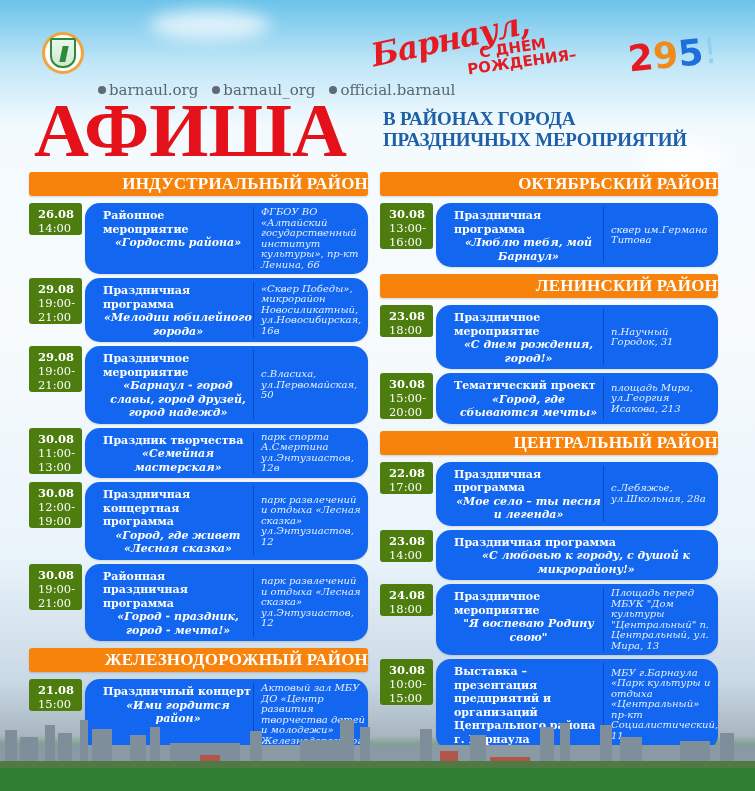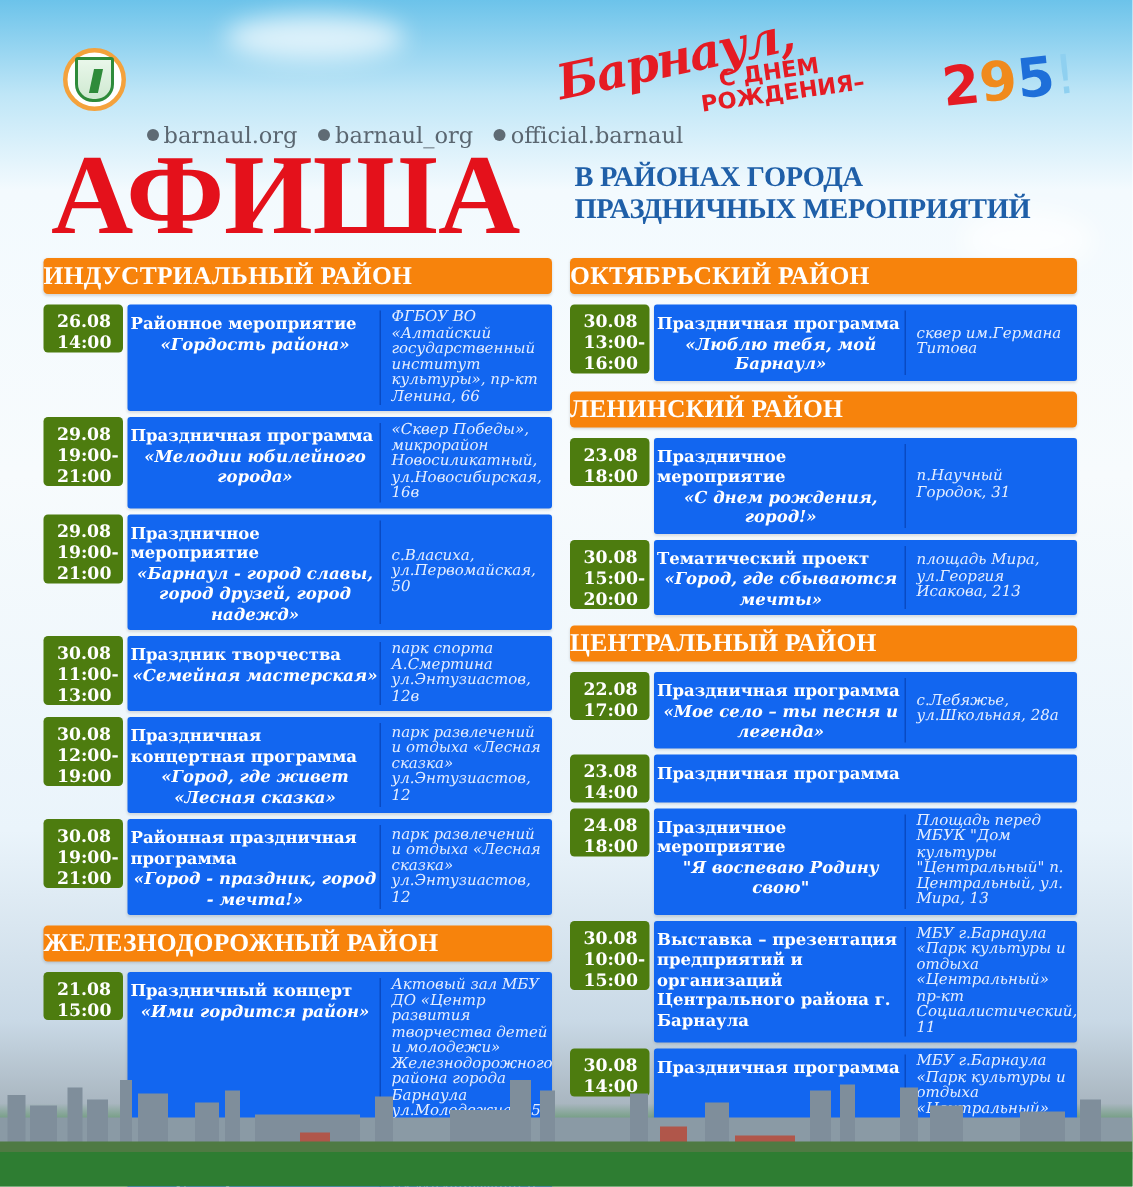--- a/index.html
+++ b/index.html
@@ -36,33 +36,33 @@
   .slogan-num .d1 { color:#e51b23; } .slogan-num .d2 { color:#f08a1d; } .slogan-num .d3 { color:#1e6fd9; }
   .slogan-num .d3::before { content:""; }
   .subtitle {
     position:absolute; left:383px; top:108px; font-family:"Liberation Serif", serif; font-weight:bold;
     color:#1f5fa8; font-size:19px; line-height:21px; letter-spacing:-0.2px;
   }
   .col { position:absolute; }
   .col-left { left:29px; top:172px; width:339px; }
   .col-right { left:380px; top:172px; width:338px; }
   .district {
-    height:24px; background:#f7830c; border-radius:3px; color:#fff; text-align:left;
+    height:24px; background:#f7830c; border-radius:3px; color:#fff; text-align:right;
     font-family:"Liberation Serif", serif; font-weight:bold; font-size:17px; line-height:24px;
     margin-bottom:7px; box-shadow:0 1px 2px rgba(0,0,0,0.15); letter-spacing:0.2px;
   }
   .row { display:flex; gap:3px; margin-bottom:4px; }
   .date-box {
     width:53px; background:#4d7c0f; border-radius:3px; color:#fff; padding:4px 0 0 9px;
     font-size:11.5px; line-height:14px; align-self:flex-start;
   }
   .date-box .d { font-weight:bold; display:block; }
-  .date-box .t { font-weight:bold; display:block; }
+  .date-box .t { font-weight:normal; display:block; }
   .event-box {
-    flex:1; background:#1266f0; border-radius:2px; display:flex; color:#fff; padding:4px 0 4px 2px;
+    flex:1; background:#1266f0; border-radius:15px; display:flex; color:#fff; padding:4px 0 4px 18px;
     box-shadow:0 1px 2px rgba(0,0,0,0.12);
   }
   .event-title { flex:1; font-weight:bold; font-size:11px; line-height:13.5px; padding-top:2px; }
   .event-title .name { display:block; font-style:italic;text-align:center; }
   .event-place {
     width:115px; border-left:1px solid rgba(0,40,140,0.45); padding:0 4px 0 7px; font-style:italic;
     font-size:10px; line-height:10.5px; color:#e6efff; display:flex; align-items:center;
   }
   .skyline { position:absolute; left:0; top:715px; width:755px; height:58px; }
   .ground { position:absolute; left:0; top:768px; width:755px; height:23px; background:#2e7d32; }
@@ -271,21 +271,21 @@
           <span>с.Лебяжье, ул.Школьная, 28а</span>
         </div>
       </div>
     </div>
     <div class="row">
       <div class="date-box">
         <span class="d">23.08</span>
         <span class="t">14:00</span>
       </div>
       <div class="event-box">
-        <div class="event-title"><span>Праздничная программа</span></div>
+        <div class="event-title"><span>Праздничная программа</span><span class="name">«С любовью к городу, с душой к микрорайону!»</span></div>
       </div>
     </div>
     <div class="row">
       <div class="date-box">
         <span class="d">24.08</span>
         <span class="t">18:00</span>
       </div>
       <div class="event-box">
         <div class="event-title"><span>Праздничное мероприятие</span><span class="name">"Я воспеваю Родину свою"</span></div>
         <div class="event-place">

